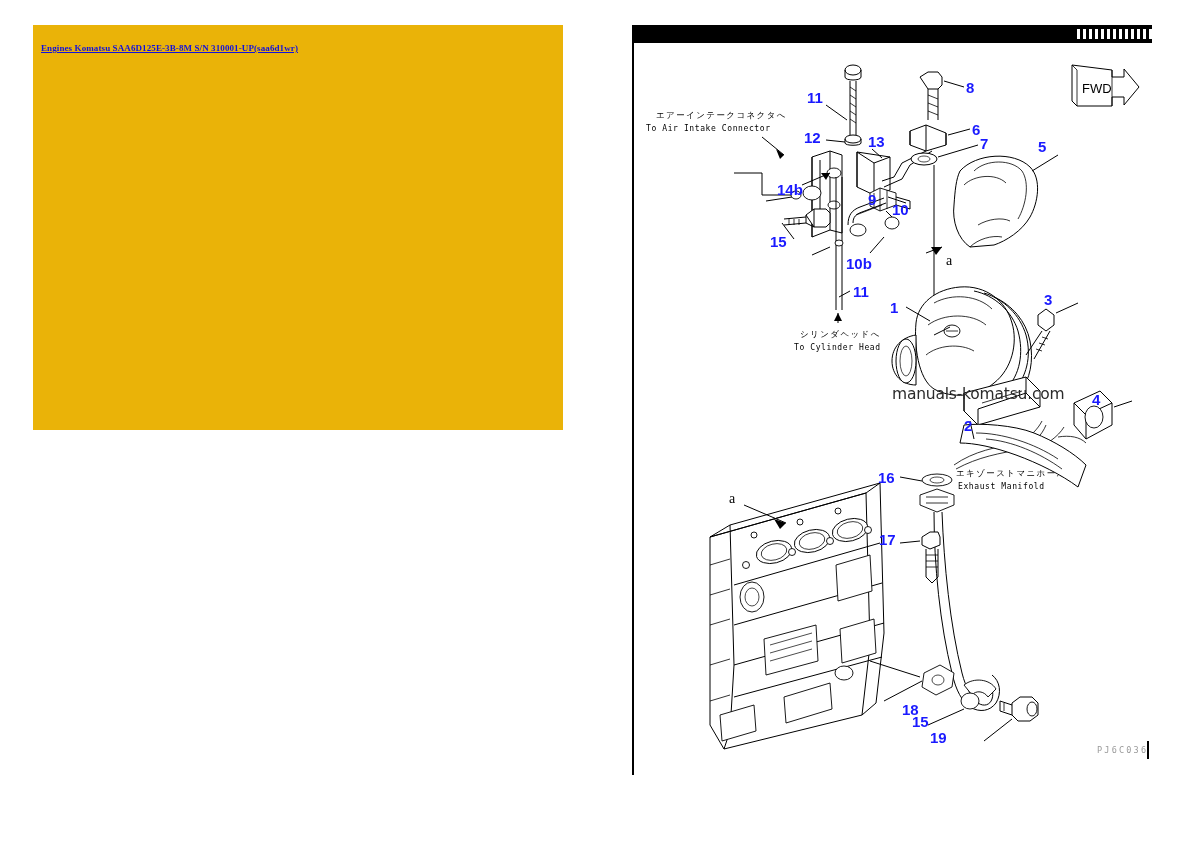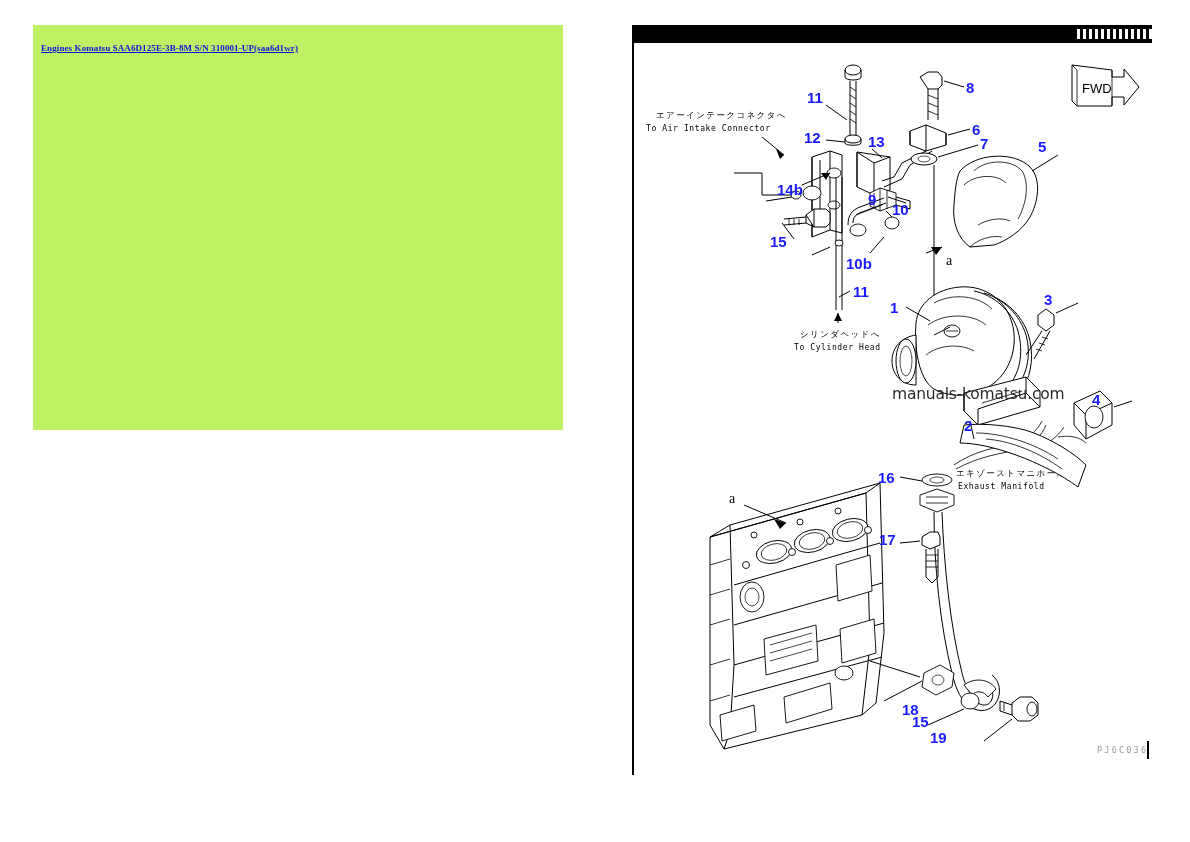--- a/index.html
+++ b/index.html
@@ -2,21 +2,21 @@
 <html><head>
 <meta charset="utf-8">
 <style>
   html,body{margin:0;padding:0;background:#ffffff;}
   body{width:1190px;height:842px;position:relative;overflow:hidden;
        font-family:"Liberation Sans",sans-serif;}
 
   
   #left-panel{
     position:absolute;left:33px;top:25px;width:530px;height:405px;
-    background:#bef264;
+    background:#eab308;
   }
   #title-link{
     position:absolute;left:8px;top:18px;
     color:#1111dd;font-size:9px;font-weight:bold;
     font-family:"Liberation Serif",serif;
     text-decoration:underline;white-space:nowrap;cursor:pointer;
     letter-spacing:.1px;
   }
 
   

